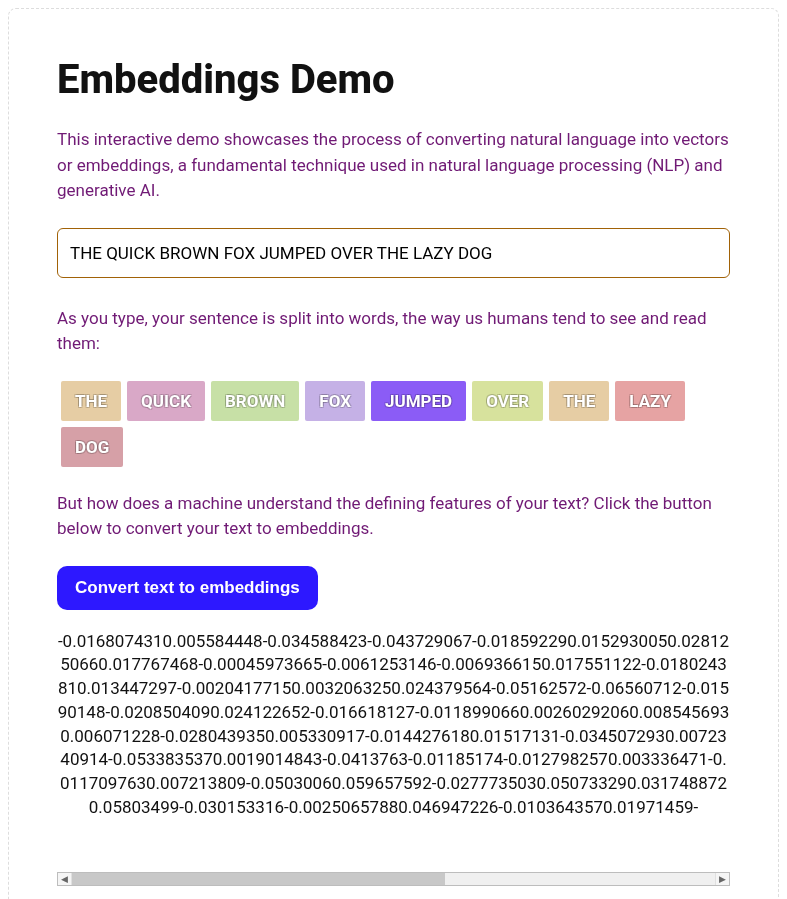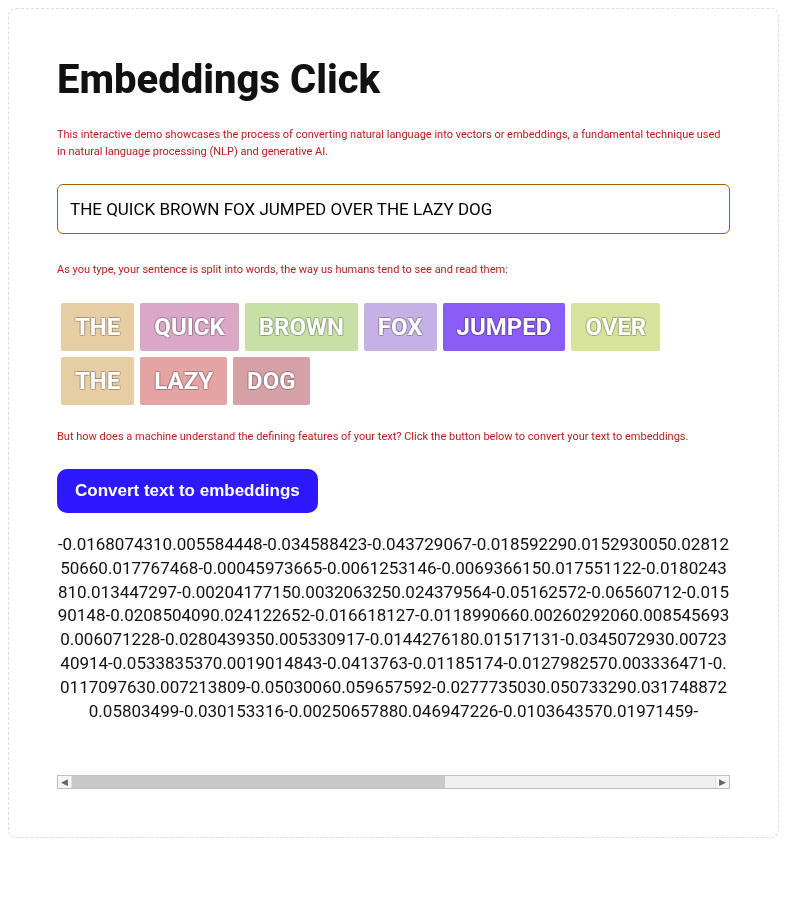--- a/index.html
+++ b/index.html
@@ -17,45 +17,45 @@
       padding: 48px;
       width: 100%;
     }
     h1 {
       font-size: 40px;
       font-weight: 800;
       margin: 0 0 24px 0;
       line-height: 1.15;
     }
     p {
-      font-size: 11px;
+      font-size: 17px;
       line-height: 1.5;
       margin: 0 0 24px 0;
-      color: #b91c1c;
+      color: #701a75;
     }
     .input-box {
       width: 100%;
       border: 1px solid #a16207;
       border-radius: 6px;
       padding: 14px 12px;
       font-size: 17px;
       font-family: inherit;
       margin-bottom: 28px;
       outline: none;
     }
     .tokens {
       display: flex;
       flex-wrap: wrap;
       gap: 6px;
       margin-bottom: 24px;
       padding-left: 4px;
     }
     .token {
       padding: 10px 14px;
-      font-size: 24px;
+      font-size: 17px;
       font-weight: 700;
       color: #fff;
       text-shadow:
         -1px -1px 0 rgba(0,0,0,0.15),
          1px -1px 0 rgba(0,0,0,0.15),
         -1px  1px 0 rgba(0,0,0,0.15),
          1px  1px 0 rgba(0,0,0,0.15);
       border-radius: 2px;
     }
     .btn-primary {
@@ -121,21 +121,21 @@
       bottom: 0;
       width: 58%;
       background: #c8c8c8;
     }
   </style>
 </head>
 <body>
 
 <div class="container">
 
-  <h1>Embeddings Click</h1>
+  <h1>Embeddings Demo</h1>
 
   <p>This interactive demo showcases the process of converting natural language into vectors or embeddings, a fundamental technique used in natural language processing (NLP) and generative AI.</p>
 
   <input class="input-box" type="text" value="THE QUICK BROWN FOX JUMPED OVER THE LAZY DOG" style="">
 
   <p>As you type, your sentence is split into words, the way us humans tend to see and read them:</p>
 
   <div class="tokens" id="tokens">
       <span class="token" style="background: rgb(230, 205, 164);">THE</span>
       <span class="token" style="background: rgb(217, 168, 199);">QUICK</span>

